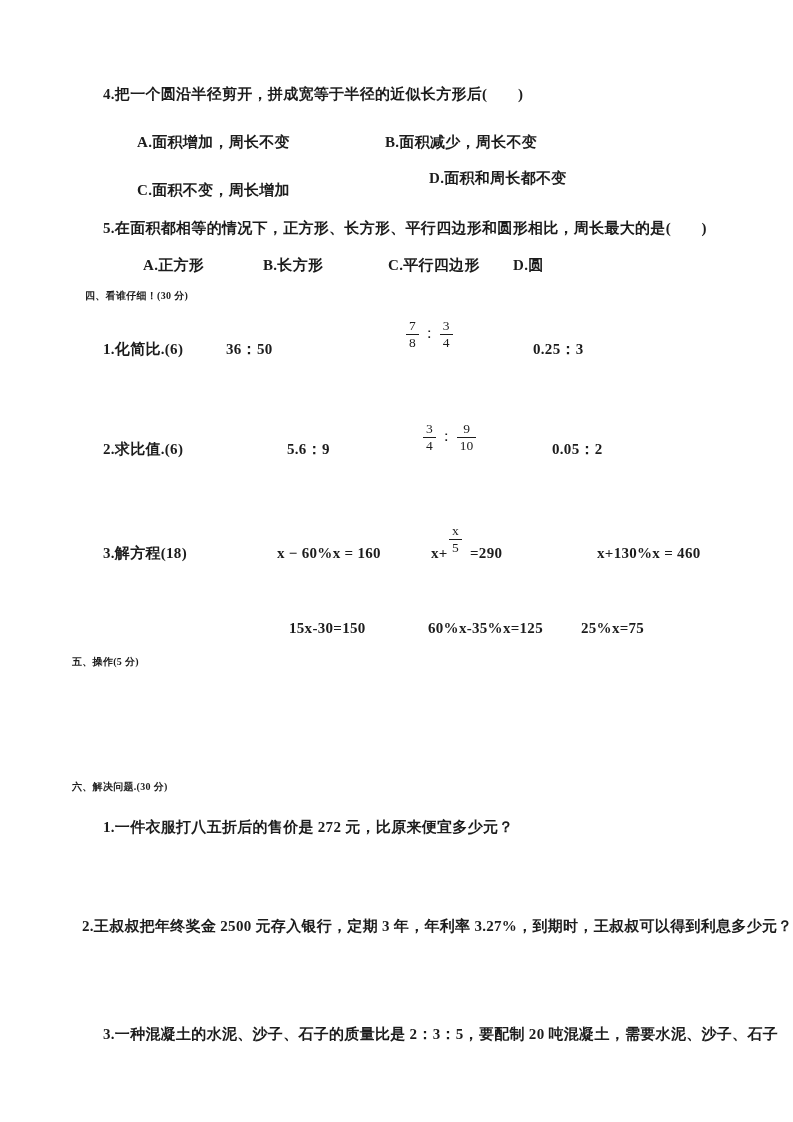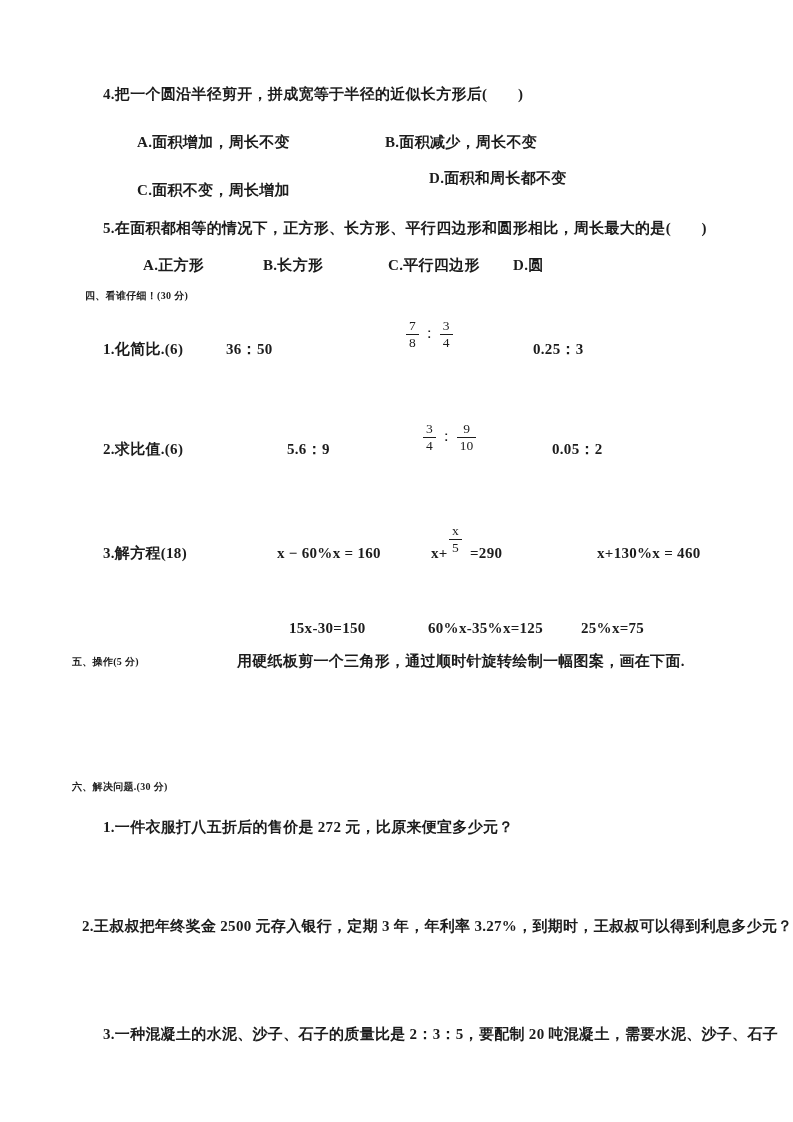--- a/index.html
+++ b/index.html
@@ -108,20 +108,19 @@
     </span>
   </div>
   <div class="line" style="left:470px; top:545px;">=290</div>
   <div class="line" style="left:597px; top:545px;">x+130%x = 460</div>
 
   <div class="line" style="left:289px; top:620px;">15x-30=150</div>
   <div class="line" style="left:428px; top:620px;">60%x-35%x=125</div>
   <div class="line" style="left:581px; top:620px;">25%x=75</div>
 
   <div class="line heading" style="left:72px; top:653px;">五、操作(5 分)</div>
-  <div class="line" style="left:237px; top:653px;">用硬纸板剪一个三角形，通过顺时针旋转绘制一幅图案，画在下面.</div>
 
   <div class="line heading" style="left:72px; top:778px;">六、解决问题.(30 分)</div>
   <div class="line" style="left:103px; top:819px;">1.一件衣服打八五折后的售价是 272 元，比原来便宜多少元？</div>
   <div class="line" style="left:82px; top:918px;">2.王叔叔把年终奖金 2500 元存入银行，定期 3 年，年利率 3.27%，到期时，王叔叔可以得到利息多少元？</div>
   <div class="line" style="left:103px; top:1026px;">3.一种混凝土的水泥、沙子、石子的质量比是 2：3：5，要配制 20 吨混凝土，需要水泥、沙子、石子</div>
 
 </div>
 
 </body></html>

